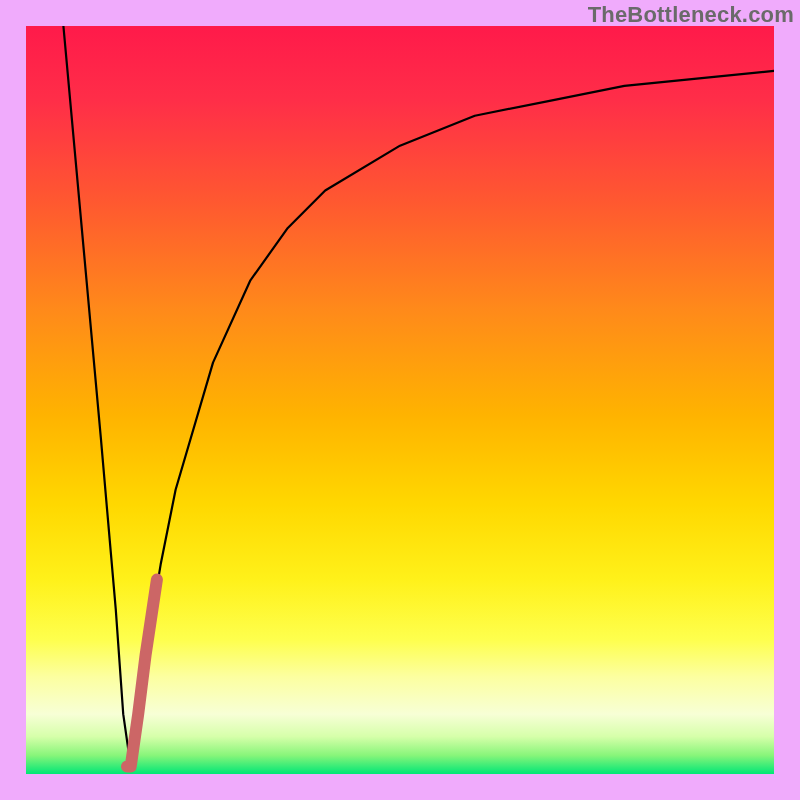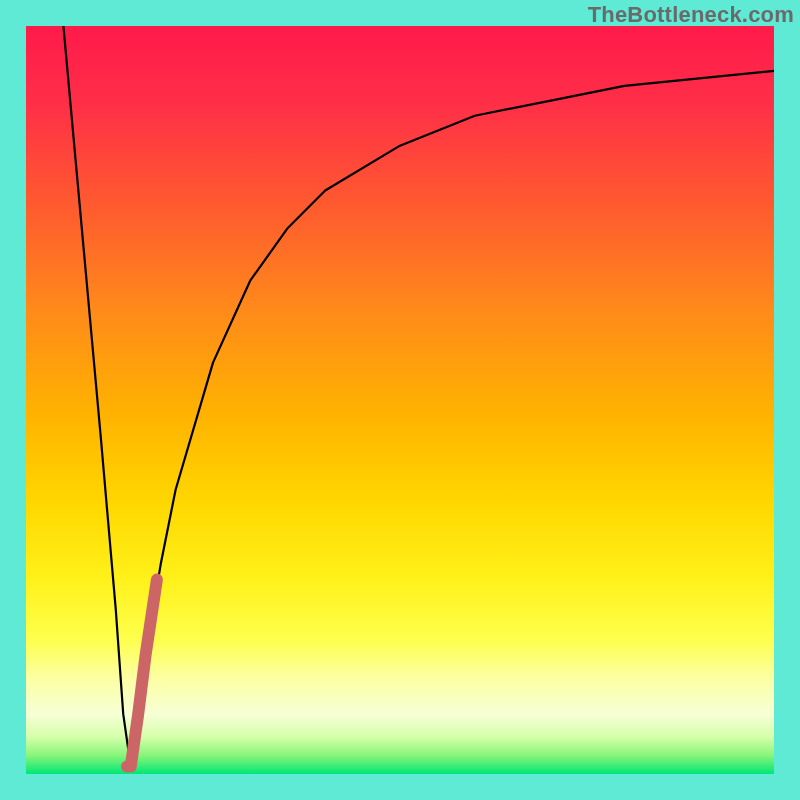--- a/index.html
+++ b/index.html
@@ -8,21 +8,21 @@
     width: 800px;
     height: 800px;
     overflow: hidden;
     background: #000;
     font-family: Arial, Helvetica, sans-serif;
   }
   .frame {
     position: relative;
     width: 800px;
     height: 800px;
-    background: #5eead4;
+    background: #f0abfc;
   }
   .plot-area {
     position: absolute;
     left: 26px;
     top: 26px;
     width: 748px;
     height: 748px;
   }
   .plot-svg {
     display: block;

